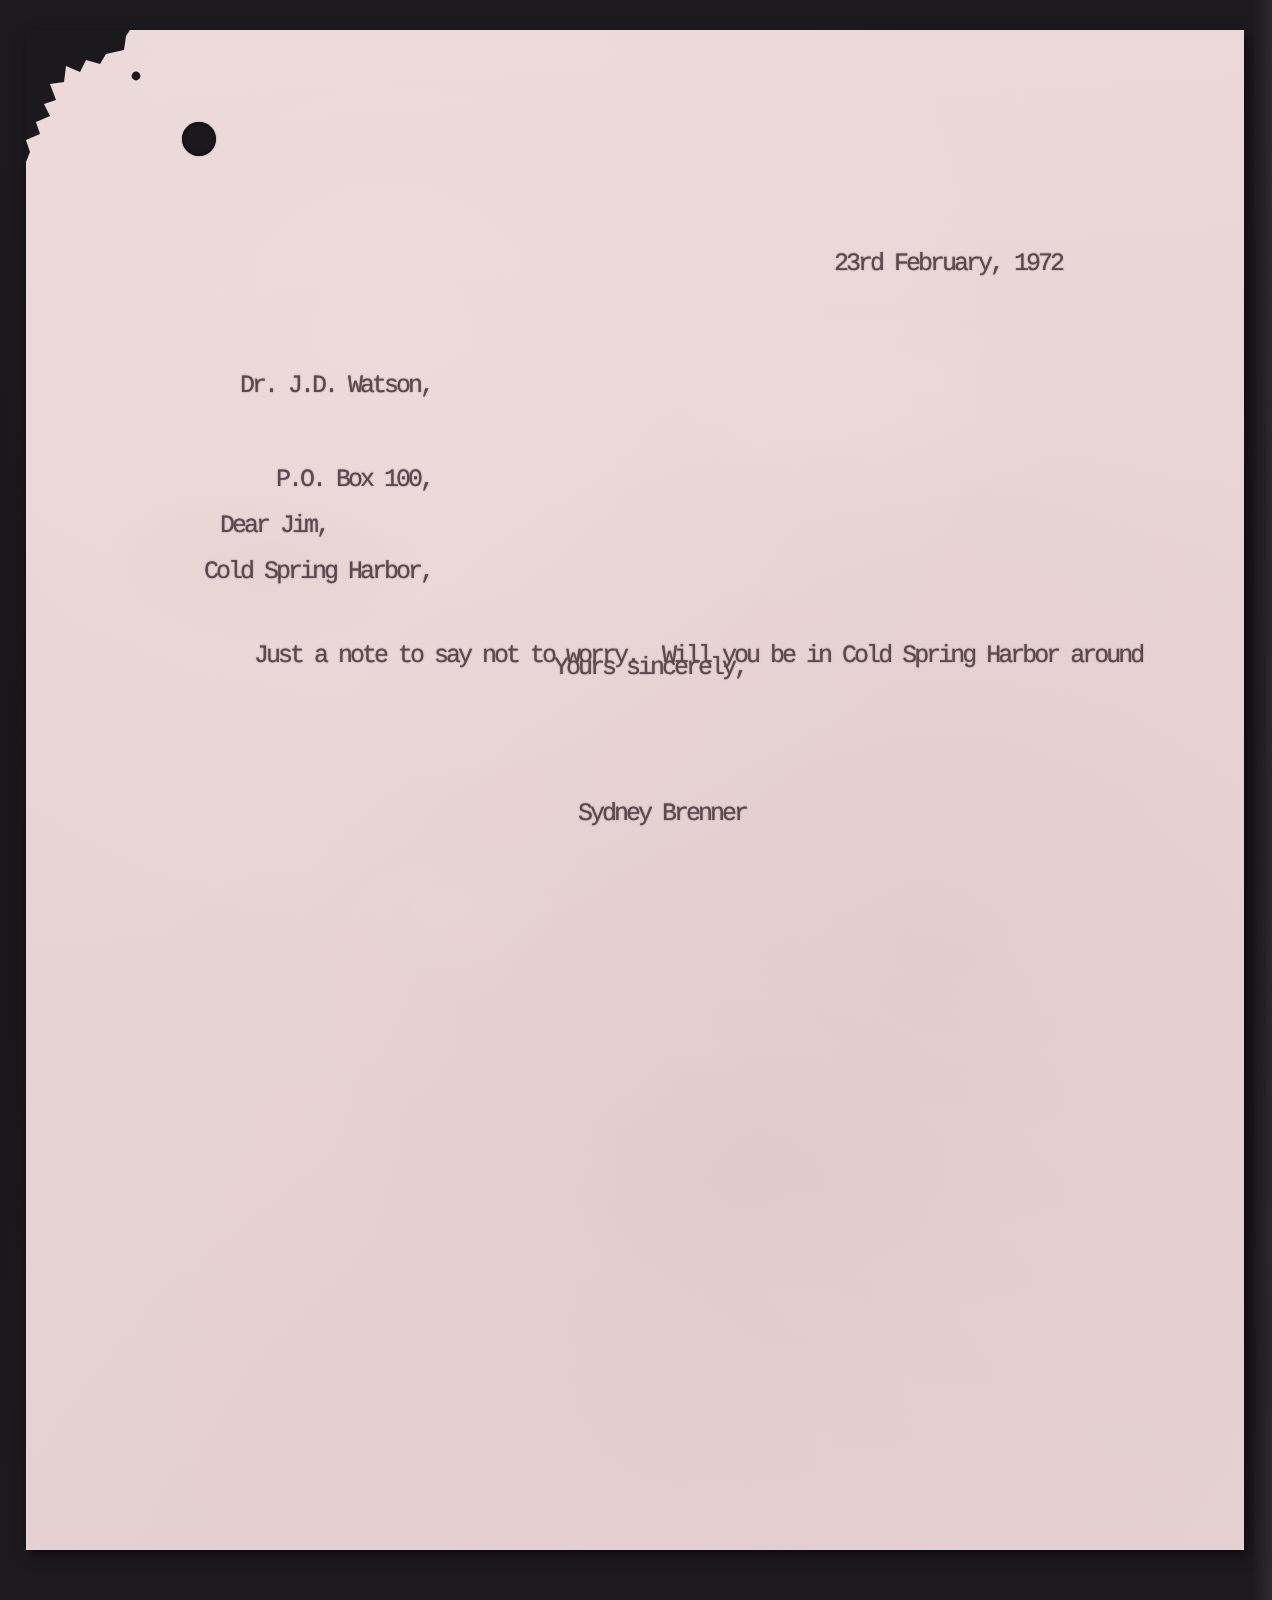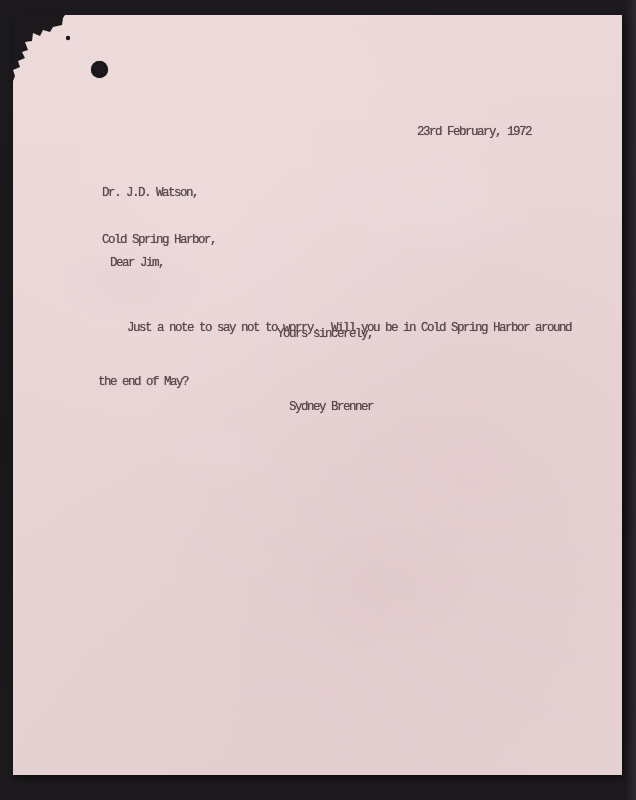--- a/index.html
+++ b/index.html
@@ -7,20 +7,21 @@
     padding: 0;
     background: #111014;
   }
   .scene {
     position: relative;
     width: 636px;
     height: 800px;
     overflow: hidden;
     background: linear-gradient(180deg, #1c1a1e 0%, #191719 55%, #1d1a1d 100%);
     font-family: "Liberation Mono", "DejaVu Sans Mono", monospace;
+    text-align: right;
   }
   
   .scene::after {
     content: "";
     position: absolute;
     right: 0; top: 0; bottom: 0;
     width: 10px;
     background: linear-gradient(90deg, rgba(90,80,92,0) 0%, rgba(90,80,92,0.28) 100%);
     pointer-events: none;
   }
@@ -93,28 +94,28 @@
       <polygon fill="#1b191c" points="0,0 52,0 50,3 49,10 40,12 37,17 30,15 27,21 20,18 19,26 12,27 15,35 9,37 12,43 5,46 7,52 0,55 2,61 0,66"></polygon>
       <circle cx="55" cy="23" r="2.2" fill="#1b191c"></circle>
     </svg>
 
     <div class="punch-hole"></div>
 
     <div class="typed date-line">23rd February, 1972</div>
 
     <div class="typed address">
       <div>Dr. J.D. Watson,</div>
+      <div>P.O. Box 100,</div>
       <div>Cold Spring Harbor,</div>
     </div>
 
     <div class="typed salutation">Dear Jim,</div>
 
     <div class="typed body-block">
       <div class="indent">Just a note to say not to worry.  Will you be in Cold Spring Harbor around</div>
-      <div>the end of May?</div>
     </div>
 
     <div class="typed closing">Yours sincerely,</div>
 
     <div class="typed signature">Sydney Brenner</div>
   </div>
 
 </div>
 
 </body></html>

